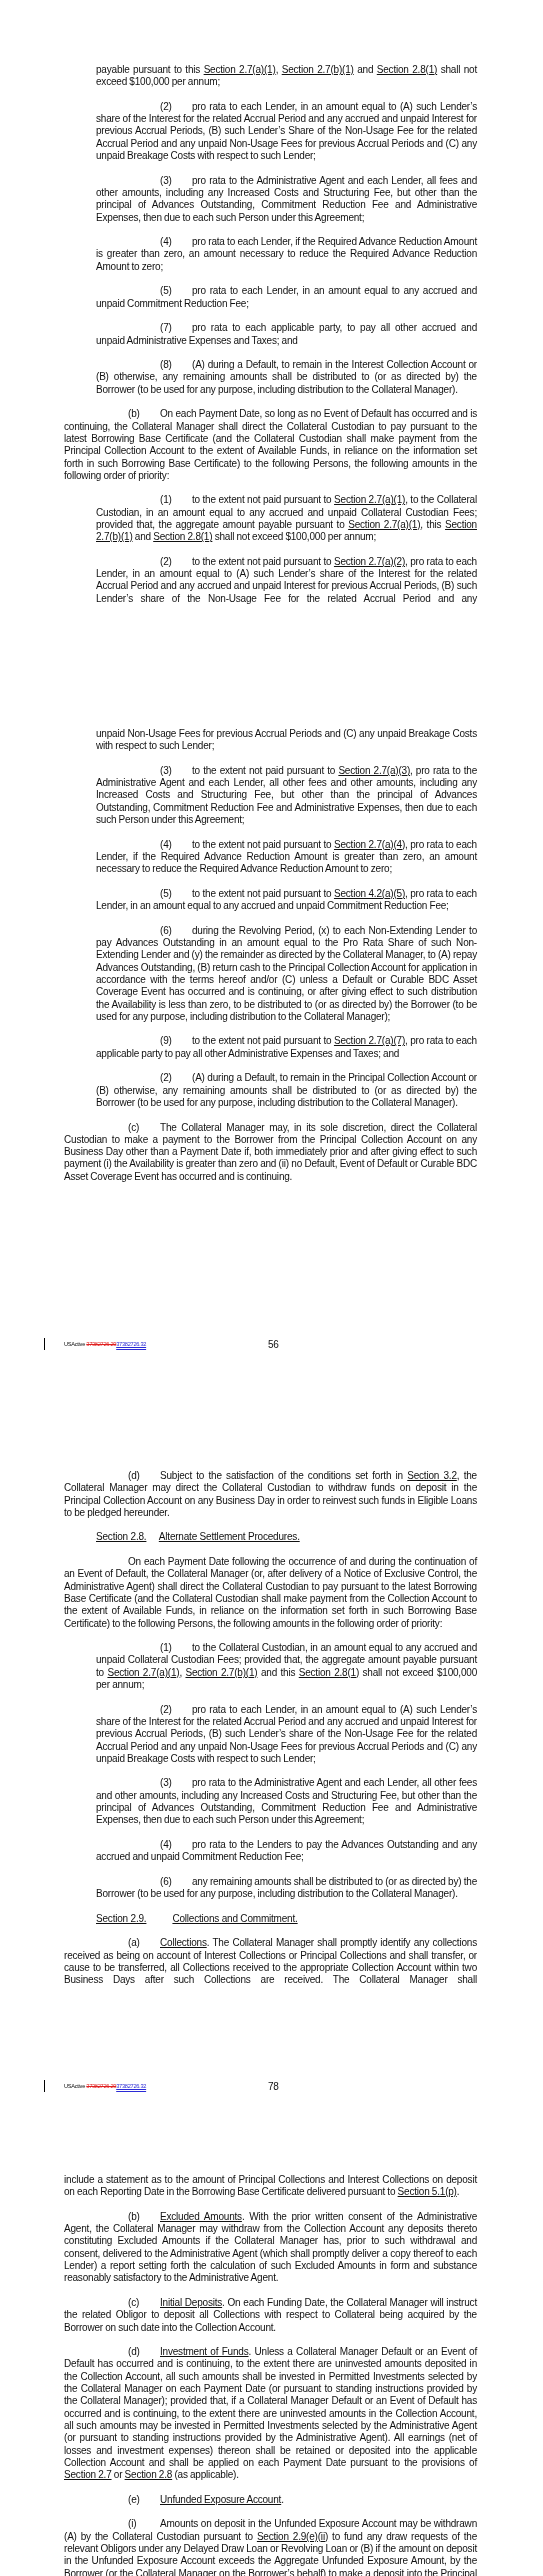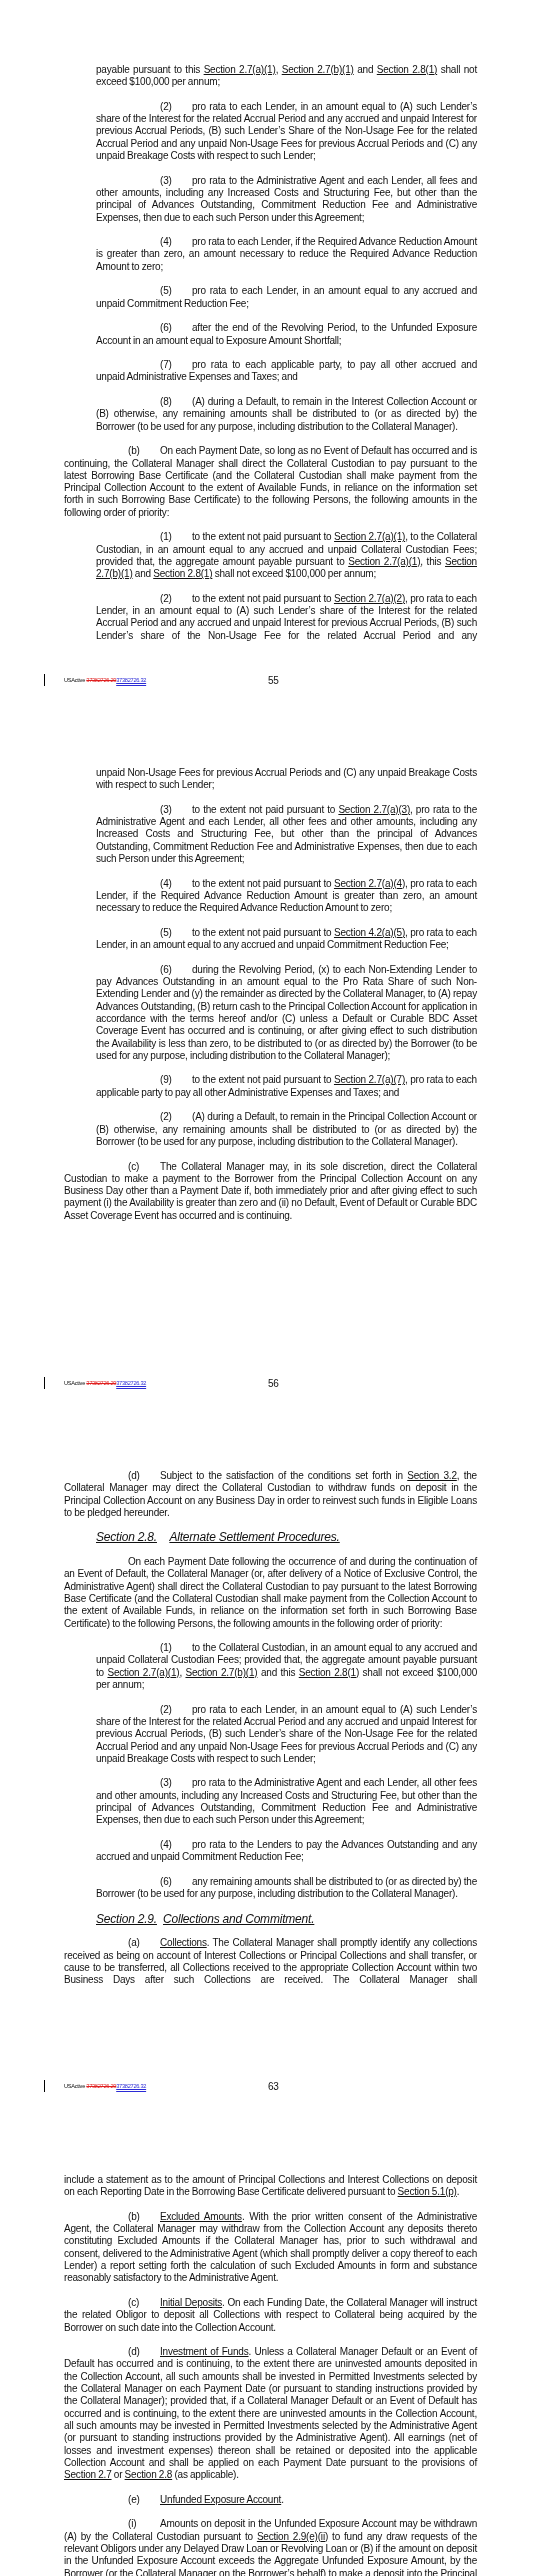--- a/index.html
+++ b/index.html
@@ -9,54 +9,53 @@
   .body { position:absolute; left:64px; top:64px; width:413px; }
   .para { font-size:10px; line-height:12.3px; text-align:justify; letter-spacing:-0.2px;
           word-spacing:-0.3px; margin:0 0 12.3px 0; }
   .para.ind { margin-left:32px; }
   .para .lbl { display:inline-block; }
   .l1 .lbl { width:32px; margin-left:64px; }   
   .l2 .lbl { width:32px; margin-left:96px; }
   .l3 .lbl { width:32px; margin-left:64px; }   
   .first-indent { text-indent:64px; }
   .u { text-decoration:underline; text-underline-offset:1px; }
-  .heading { font-size:12px; line-height:12.3px; margin:0 0 12.3px 32px; letter-spacing:-0.2px;font-style:italic; }
+  .heading { font-size:10px; line-height:12.3px; margin:0 0 12.3px 32px; letter-spacing:-0.2px; }
   .heading .num { display:inline-block; width:32px; }
   .footer { position:absolute; left:0; top:674px; width:544px; height:12.4px; font-size:5.7px; }
   .chbar { position:absolute; left:44px; top:0; width:0.5px; height:12.4px; background:#000; }
   .doc-id { position:absolute; left:64px; top:3.1px; letter-spacing:-0.3px; white-space:nowrap; }
   .old-id { color:#e02020; text-decoration:line-through; }
   .new-id { color:#2b2bd6; text-decoration:underline double; }
   .pnum { position:absolute; left:268px; top:1px; font-size:10px; letter-spacing:-0.3px; }
 </style>
 </head>
 <body>
 
 <div id="doc">
     <section class="page" style="top: 0px;">
     <div class="body">
         <p class="para ind"><span>payable pursuant to this </span><span class="u">Section 2.7(a)(1)</span><span>, </span><span class="u">Section 2.7(b)(1)</span><span> and </span><span class="u">Section 2.8(1)</span><span> shall not exceed $100,000 per annum;</span></p>
         <p class="para ind l2"><span class="lbl" style="margin-left: 64px;">(2)</span><span>pro rata to each Lender, in an amount equal to (A) such Lender’s share of the Interest for the related Accrual Period and any accrued and unpaid Interest for previous Accrual Periods, (B) such Lender’s Share of the Non-Usage Fee for the related Accrual Period and any unpaid Non-Usage Fees for previous Accrual Periods and (C) any unpaid Breakage Costs with respect to such Lender;</span></p>
         <p class="para ind l2"><span class="lbl" style="margin-left: 64px;">(3)</span><span>pro rata to the Administrative Agent and each Lender, all fees and other amounts, including any Increased Costs and Structuring Fee, but other than the principal of Advances Outstanding, Commitment Reduction Fee and Administrative Expenses, then due to each such Person under this Agreement;</span></p>
         <p class="para ind l2"><span class="lbl" style="margin-left: 64px;">(4)</span><span>pro rata to each Lender, if the Required Advance Reduction Amount is greater than zero, an amount necessary to reduce the Required Advance Reduction Amount to zero;</span></p>
         <p class="para ind l2"><span class="lbl" style="margin-left: 64px;">(5)</span><span>pro rata to each Lender, in an amount equal to any accrued and unpaid Commitment Reduction Fee;</span></p>
-        <p class="para ind l2"><span class="lbl" style="margin-left: 64px;">(6)</span><span>after the end of the Revolving Period, to the Unfunded Exposure Account in an amount equal to Exposure Amount Shortfall;</span></p>
         <p class="para ind l2"><span class="lbl" style="margin-left: 64px;">(7)</span><span>pro rata to each applicable party, to pay all other accrued and unpaid Administrative Expenses and Taxes; and</span></p>
         <p class="para ind l2"><span class="lbl" style="margin-left: 64px;">(8)</span><span>(A) during a Default, to remain in the Interest Collection Account or (B) otherwise, any remaining amounts shall be distributed to (or as directed by) the Borrower (to be used for any purpose, including distribution to the Collateral Manager).</span></p>
         <p class="para l1"><span class="lbl">(b)</span><span>On each Payment Date, so long as no Event of Default has occurred and is continuing, the Collateral Manager shall direct the Collateral Custodian to pay pursuant to the latest Borrowing Base Certificate (and the Collateral Custodian shall make payment from the Principal Collection Account to the extent of Available Funds, in reliance on the information set forth in such Borrowing Base Certificate) to the following Persons, the following amounts in the following order of priority:</span></p>
         <p class="para ind l2"><span class="lbl" style="margin-left: 64px;">(1)</span><span>to the extent not paid pursuant to </span><span class="u">Section 2.7(a)(1)</span><span>, to the Collateral Custodian, in an amount equal to any accrued and unpaid Collateral Custodian Fees; provided that, the aggregate amount payable pursuant to </span><span class="u">Section 2.7(a)(1)</span><span>, this </span><span class="u">Section 2.7(b)(1)</span><span> and </span><span class="u">Section 2.8(1)</span><span> shall not exceed $100,000 per annum;</span></p>
         <p class="para ind l2" style="text-align-last: justify;"><span class="lbl" style="margin-left: 64px;">(2)</span><span>to the extent not paid pursuant to </span><span class="u">Section 2.7(a)(2)</span><span>, pro rata to each Lender, in an amount equal to (A) such Lender’s share of the Interest for the related Accrual Period and any accrued and unpaid Interest for previous Accrual Periods, (B) such Lender’s share of the Non-Usage Fee for the related Accrual Period and any</span></p>
       </div>
     <div class="footer">
       <span class="chbar"></span>
       <span class="doc-id"><span>USActive</span> <span class="old-id">37382726.29</span><span class="new-id">37382726.32</span></span>
       <span class="pnum">55</span>
     </div>
   </section>
-    <section class="page" style="top: 703px;">
+    <section class="page" style="top: 664px;">
     <div class="body">
         <p class="para ind"><span>unpaid Non-Usage Fees for previous Accrual Periods and (C) any unpaid Breakage Costs with respect to such Lender;</span></p>
         <p class="para ind l2"><span class="lbl" style="margin-left: 64px;">(3)</span><span>to the extent not paid pursuant to </span><span class="u">Section 2.7(a)(3)</span><span>, pro rata to the Administrative Agent and each Lender, all other fees and other amounts, including any Increased Costs and Structuring Fee, but other than the principal of Advances Outstanding, Commitment Reduction Fee and Administrative Expenses, then due to each such Person under this Agreement;</span></p>
         <p class="para ind l2"><span class="lbl" style="margin-left: 64px;">(4)</span><span>to the extent not paid pursuant to </span><span class="u">Section 2.7(a)(4)</span><span>, pro rata to each Lender, if the Required Advance Reduction Amount is greater than zero, an amount necessary to reduce the Required Advance Reduction Amount to zero;</span></p>
         <p class="para ind l2"><span class="lbl" style="margin-left: 64px;">(5)</span><span>to the extent not paid pursuant to </span><span class="u">Section 4.2(a)(5)</span><span>, pro rata to each Lender, in an amount equal to any accrued and unpaid Commitment Reduction Fee;</span></p>
         <p class="para ind l2"><span class="lbl" style="margin-left: 64px;">(6)</span><span>during the Revolving Period, (x) to each Non-Extending Lender to pay Advances Outstanding in an amount equal to the Pro Rata Share of such Non-Extending Lender and (y) the remainder as directed by the Collateral Manager, to (A) repay Advances Outstanding, (B) return cash to the Principal Collection Account for application in accordance with the terms hereof and/or (C) unless a Default or Curable BDC Asset Coverage Event has occurred and is continuing, or after giving effect to such distribution the Availability is less than zero, to be distributed to (or as directed by) the Borrower (to be used for any purpose, including distribution to the Collateral Manager);</span></p>
         <p class="para ind l2"><span class="lbl" style="margin-left: 64px;">(9)</span><span>to the extent not paid pursuant to </span><span class="u">Section 2.7(a)(7)</span><span>, pro rata to each applicable party to pay all other Administrative Expenses and Taxes; and</span></p>
         <p class="para ind l2"><span class="lbl" style="margin-left: 64px;">(2)</span><span>(A) during a Default, to remain in the Principal Collection Account or (B) otherwise, any remaining amounts shall be distributed to (or as directed by) the Borrower (to be used for any purpose, including distribution to the Collateral Manager).</span></p>
         <p class="para l1"><span class="lbl">(c)</span><span>The Collateral Manager may, in its sole discretion, direct the Collateral Custodian to make a payment to the Borrower from the Principal Collection Account on any Business Day other than a Payment Date if, both immediately prior and after giving effect to such payment (i) the Availability is greater than zero and (ii) no Default, Event of Default or Curable BDC Asset Coverage Event has occurred and is continuing.</span></p>
       </div>
@@ -69,27 +68,27 @@
     <section class="page" style="top: 1406px;">
     <div class="body">
         <p class="para l1"><span class="lbl">(d)</span><span>Subject to the satisfaction of the conditions set forth in </span><span class="u">Section 3.2</span><span>, the Collateral Manager may direct the Collateral Custodian to withdraw funds on deposit in the Principal Collection Account on any Business Day in order to reinvest such funds in Eligible Loans to be pledged hereunder.</span></p>
         <div class="heading"><span class="num u" style="width: auto; margin-right: 12.4px;">Section 2.8.</span><span class="u">Alternate Settlement Procedures.</span></div>
         <p class="para first-indent"><span>On each Payment Date following the occurrence of and during the continuation of an Event of Default, the Collateral Manager (or, after delivery of a Notice of Exclusive Control, the Administrative Agent) shall direct the Collateral Custodian to pay pursuant to the latest Borrowing Base Certificate (and the Collateral Custodian shall make payment from the Collection Account to the extent of Available Funds, in reliance on the information set forth in such Borrowing Base Certificate) to the following Persons, the following amounts in the following order of priority:</span></p>
         <p class="para ind l2"><span class="lbl" style="margin-left: 64px;">(1)</span><span>to the Collateral Custodian, in an amount equal to any accrued and unpaid Collateral Custodian Fees; provided that, the aggregate amount payable pursuant to </span><span class="u">Section 2.7(a)(1)</span><span>, </span><span class="u">Section 2.7(b)(1)</span><span> and this </span><span class="u">Section 2.8(1)</span><span> shall not exceed $100,000 per annum;</span></p>
         <p class="para ind l2"><span class="lbl" style="margin-left: 64px;">(2)</span><span>pro rata to each Lender, in an amount equal to (A) such Lender’s share of the Interest for the related Accrual Period and any accrued and unpaid Interest for previous Accrual Periods, (B) such Lender’s share of the Non-Usage Fee for the related Accrual Period and any unpaid Non-Usage Fees for previous Accrual Periods and (C) any unpaid Breakage Costs with respect to such Lender;</span></p>
         <p class="para ind l2"><span class="lbl" style="margin-left: 64px;">(3)</span><span>pro rata to the Administrative Agent and each Lender, all other fees and other amounts, including any Increased Costs and Structuring Fee, but other than the principal of Advances Outstanding, Commitment Reduction Fee and Administrative Expenses, then due to each such Person under this Agreement;</span></p>
         <p class="para ind l2"><span class="lbl" style="margin-left: 64px;">(4)</span><span>pro rata to the Lenders to pay the Advances Outstanding and any accrued and unpaid Commitment Reduction Fee;</span></p>
         <p class="para ind l2"><span class="lbl" style="margin-left: 64px;">(6)</span><span>any remaining amounts shall be distributed to (or as directed by) the Borrower (to be used for any purpose, including distribution to the Collateral Manager).</span></p>
-        <div class="heading"><span class="num u" style="width: auto; margin-right: 6px;">Section 2.9.</span><span class="u">Collections and Commitment.</span></div>
+        <div class="heading"><span class="num u" style="width: auto; margin-right: 26px;">Section 2.9.</span><span class="u">Collections and Commitment.</span></div>
         <p class="para l1" style="text-align-last: justify;"><span class="lbl">(a)</span><span class="u">Collections</span><span>.  The Collateral Manager shall promptly identify any collections received as being on account of Interest Collections or Principal Collections and shall transfer, or cause to be transferred, all Collections received to the appropriate Collection Account within two Business Days after such Collections are received.  The Collateral Manager shall</span></p>
       </div>
     <div class="footer">
       <span class="chbar"></span>
       <span class="doc-id"><span>USActive</span> <span class="old-id">37382726.29</span><span class="new-id">37382726.32</span></span>
-      <span class="pnum">63</span>
+      <span class="pnum">78</span>
     </div>
   </section>
     <section class="page" style="top: 2110px;">
     <div class="body">
         <p class="para"><span>include a statement as to the amount of Principal Collections and Interest Collections on deposit on each Reporting Date in the Borrowing Base Certificate delivered pursuant to </span><span class="u">Section 5.1(p)</span><span>.</span></p>
         <p class="para l1"><span class="lbl">(b)</span><span class="u">Excluded Amounts</span><span>.  With the prior written consent of the Administrative Agent, the Collateral Manager may withdraw from the Collection Account any deposits thereto constituting Excluded Amounts if the Collateral Manager has, prior to such withdrawal and consent, delivered to the Administrative Agent (which shall promptly deliver a copy thereof to each Lender) a report setting forth the calculation of such Excluded Amounts in form and substance reasonably satisfactory to the Administrative Agent.</span></p>
         <p class="para l1"><span class="lbl">(c)</span><span class="u">Initial Deposits</span><span>.  On each Funding Date, the Collateral Manager will instruct the related Obligor to deposit all Collections with respect to Collateral being acquired by the Borrower on such date into the Collection Account.</span></p>
         <p class="para l1"><span class="lbl">(d)</span><span class="u">Investment of Funds</span><span>.  Unless a Collateral Manager Default or an Event of Default has occurred and is continuing, to the extent there are uninvested amounts deposited in the Collection Account, all such amounts shall be invested in Permitted Investments selected by the Collateral Manager on each Payment Date (or pursuant to standing instructions provided by the Collateral Manager); provided that, if a Collateral Manager Default or an Event of Default has occurred and is continuing, to the extent there are uninvested amounts in the Collection Account, all such amounts may be invested in Permitted Investments selected by the Administrative Agent (or pursuant to standing instructions provided by the Administrative Agent). All earnings (net of losses and investment expenses) thereon shall be retained or deposited into the applicable Collection Account and shall be applied on each Payment Date pursuant to the provisions of </span><span class="u">Section 2.7</span><span> or </span><span class="u">Section 2.8</span><span> (as applicable).</span></p>
         <p class="para l1"><span class="lbl">(e)</span><span class="u">Unfunded Exposure Account</span><span>.</span></p>
         <p class="para l3"><span class="lbl">(i)</span><span>Amounts on deposit in the Unfunded Exposure Account may be withdrawn (A) by the Collateral Custodian pursuant to </span><span class="u">Section 2.9(e)(ii)</span><span> to fund any draw requests of the relevant Obligors under any Delayed Draw Loan or Revolving Loan or (B) if the amount on deposit in the Unfunded Exposure Account exceeds the Aggregate Unfunded Exposure Amount, by the Borrower (or the Collateral Manager on the Borrower’s behalf) to make a deposit into the Principal Collection Account to the extent of such excess.</span></p>

